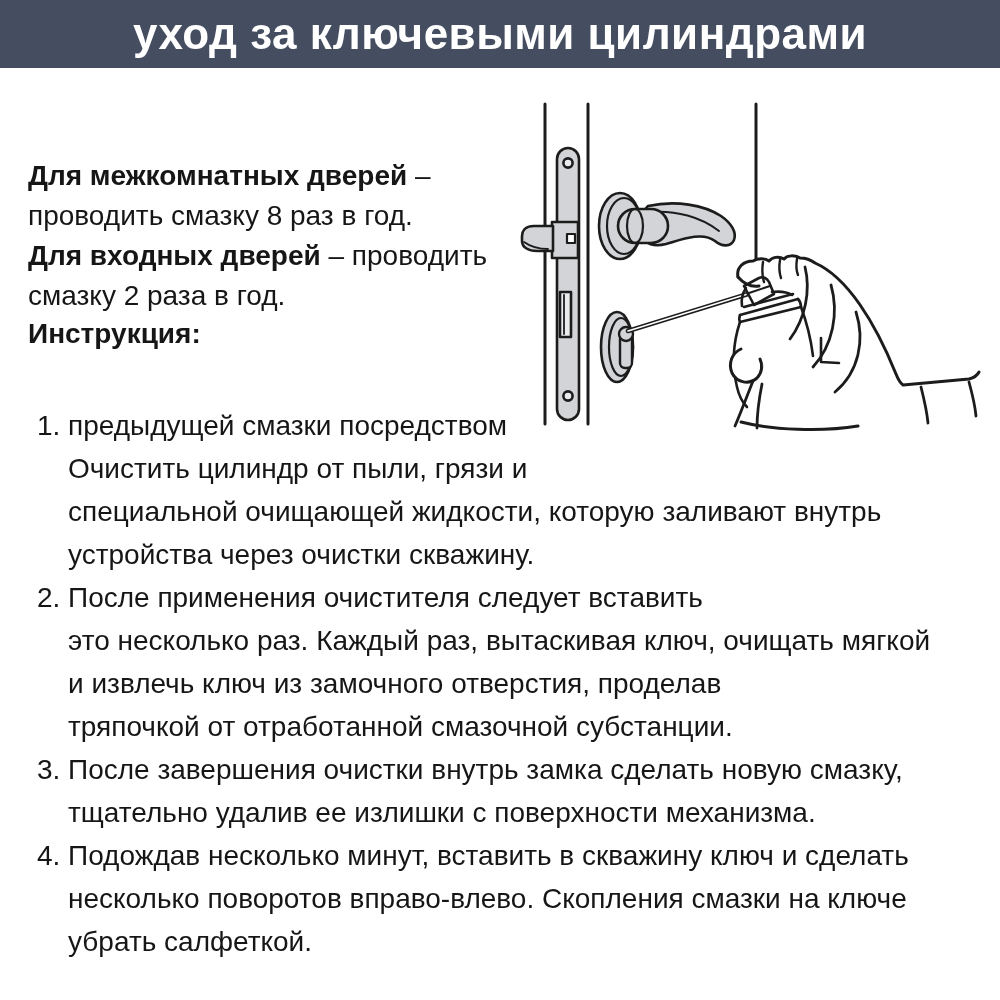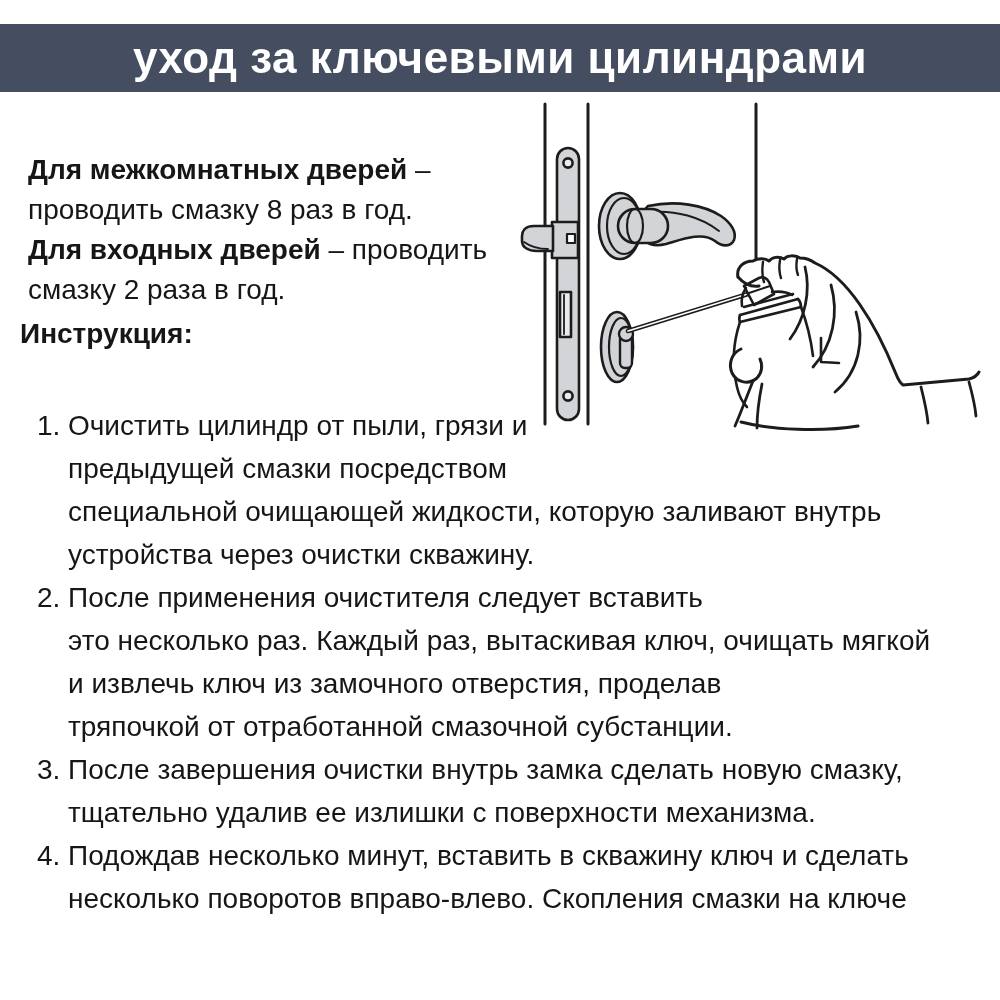--- a/index.html
+++ b/index.html
@@ -1,28 +1,28 @@
 <!DOCTYPE html>
 <html style="--header-bg: #454e61; --header-text: #ffffff; --body-text: #161616;"><head>
 <meta charset="utf-8">
 <style>
   html,body{margin:0;padding:0;}
   body{background:#fff;font-family:"Liberation Sans",sans-serif;}
   #page{position:relative;width:1000px;height:1000px;background:#fff;overflow:hidden;
         color:var(--body-text,#161616);}
   
   .header{position:absolute;top:0;left:0;width:1000px;height:68px;
-          background:var(--header-bg,#454e61);display:flex;align-items:center;justify-content:center;margin-top:24px;}
+          background:var(--header-bg,#454e61);display:flex;align-items:center;justify-content:center;}
   .header h1{margin:0;font-size:44px;font-weight:700;color:var(--header-text,#ffffff);
              letter-spacing:0.5px;white-space:nowrap;}
   
-  .intro{position:absolute;top:150px;left:28px;font-size:28px;}
+  .intro{position:absolute;top:156px;left:28px;font-size:28px;}
   .intro .iline{line-height:40px;white-space:nowrap;}
   .intro b{font-weight:700;}
-  .instr-heading{position:absolute;top:318px;left:20px;font-size:28px;font-weight:700;white-space:nowrap;text-align:center;}
+  .instr-heading{position:absolute;top:318px;left:28px;font-size:28px;font-weight:700;white-space:nowrap;text-align:center;}
   
   .steps{position:absolute;top:404px;left:37px;right:5px;font-size:28px;}
   .step{display:flex;}
   .step .num{flex:none;width:31px;line-height:43px;}
   .step .lines{flex:1;min-width:0;}
   .step .line{line-height:43px;white-space:nowrap;}
   
   .illustration{position:absolute;left:500px;top:95px;width:500px;height:350px;}
 </style>
 </head>
@@ -40,22 +40,22 @@
     <div class="iline"><b>Для входных дверей</b><span> – проводить</span></div>
     <div class="iline"><b></b><span>смазку 2 раза в год.</span></div>
   </div>
 
   <div class="instr-heading">Инструкция:</div>
 
   <div class="steps">
     <div class="step">
       <div class="num">1.</div>
       <div class="lines">
+        <div class="line">предыдущей смазки посредством</div>
         <div class="line">Очистить цилиндр от пыли, грязи и</div>
-        <div class="line">предыдущей смазки посредством</div>
         <div class="line">специальной очищающей жидкости, которую заливают внутрь</div>
         <div class="line">устройства через очистки скважину.</div>
       </div>
     </div>
     <div class="step">
       <div class="num">2.</div>
       <div class="lines">
         <div class="line">После применения очистителя следует вставить</div>
         <div class="line">это несколько раз. Каждый раз, вытаскивая ключ, очищать мягкой</div>
         <div class="line">и извлечь ключ из замочного отверстия, проделав</div>
@@ -67,20 +67,21 @@
       <div class="lines">
         <div class="line">После завершения очистки внутрь замка сделать новую смазку,</div>
         <div class="line">тщательно удалив ее излишки с поверхности механизма.</div>
       </div>
     </div>
     <div class="step">
       <div class="num">4.</div>
       <div class="lines">
         <div class="line">Подождав несколько минут, вставить в скважину ключ и сделать</div>
         <div class="line">несколько поворотов вправо-влево. Скопления смазки на ключе</div>
+        <div class="line">убрать салфеткой.</div>
       </div>
     </div>
   </div>
 
   <svg class="illustration" viewBox="0 0 500 350" xmlns="http://www.w3.org/2000/svg">
     <g stroke="#1c1c1c" stroke-linecap="round" stroke-linejoin="round">
 
       <g fill="none" stroke-width="3">
         <path d="M45,9 V329"></path>
         <path d="M88,9 V329"></path>

